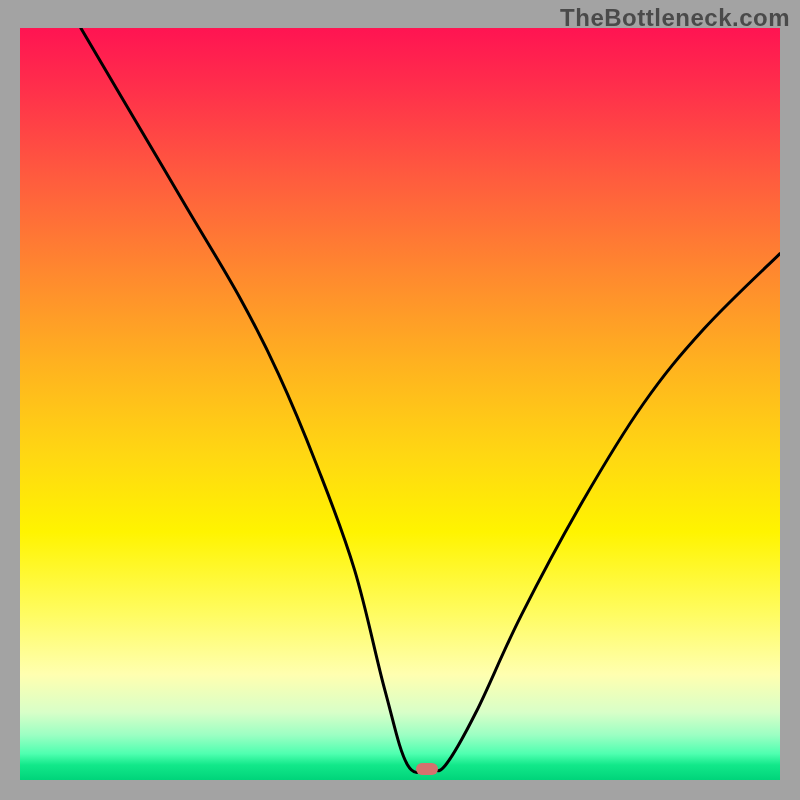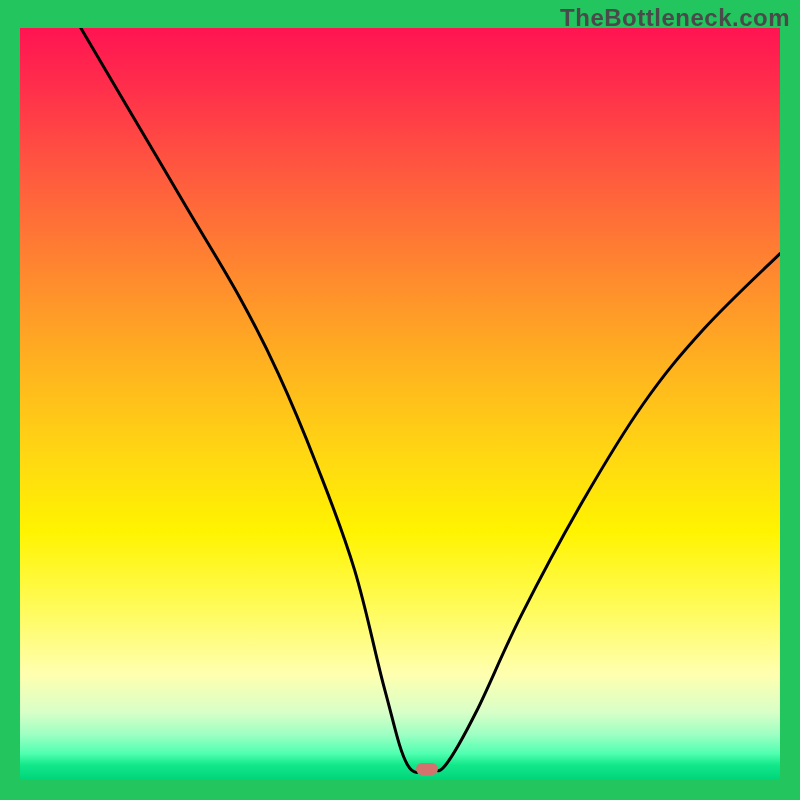--- a/index.html
+++ b/index.html
@@ -8,21 +8,21 @@
     width: 800px;
     height: 800px;
     overflow: hidden;
     background: #000;
     font-family: Arial, Helvetica, sans-serif;
   }
   .frame {
     position: relative;
     width: 800px;
     height: 800px;
-    background: #22c55e;
+    background: #a3a3a3;
   }
   .watermark {
     position: absolute;
     top: 4px;
     right: 10px;
     color: #4a4a4a;
     font-size: 24px;
     font-weight: bold;
     z-index: 10;
     letter-spacing: 0.5px;

